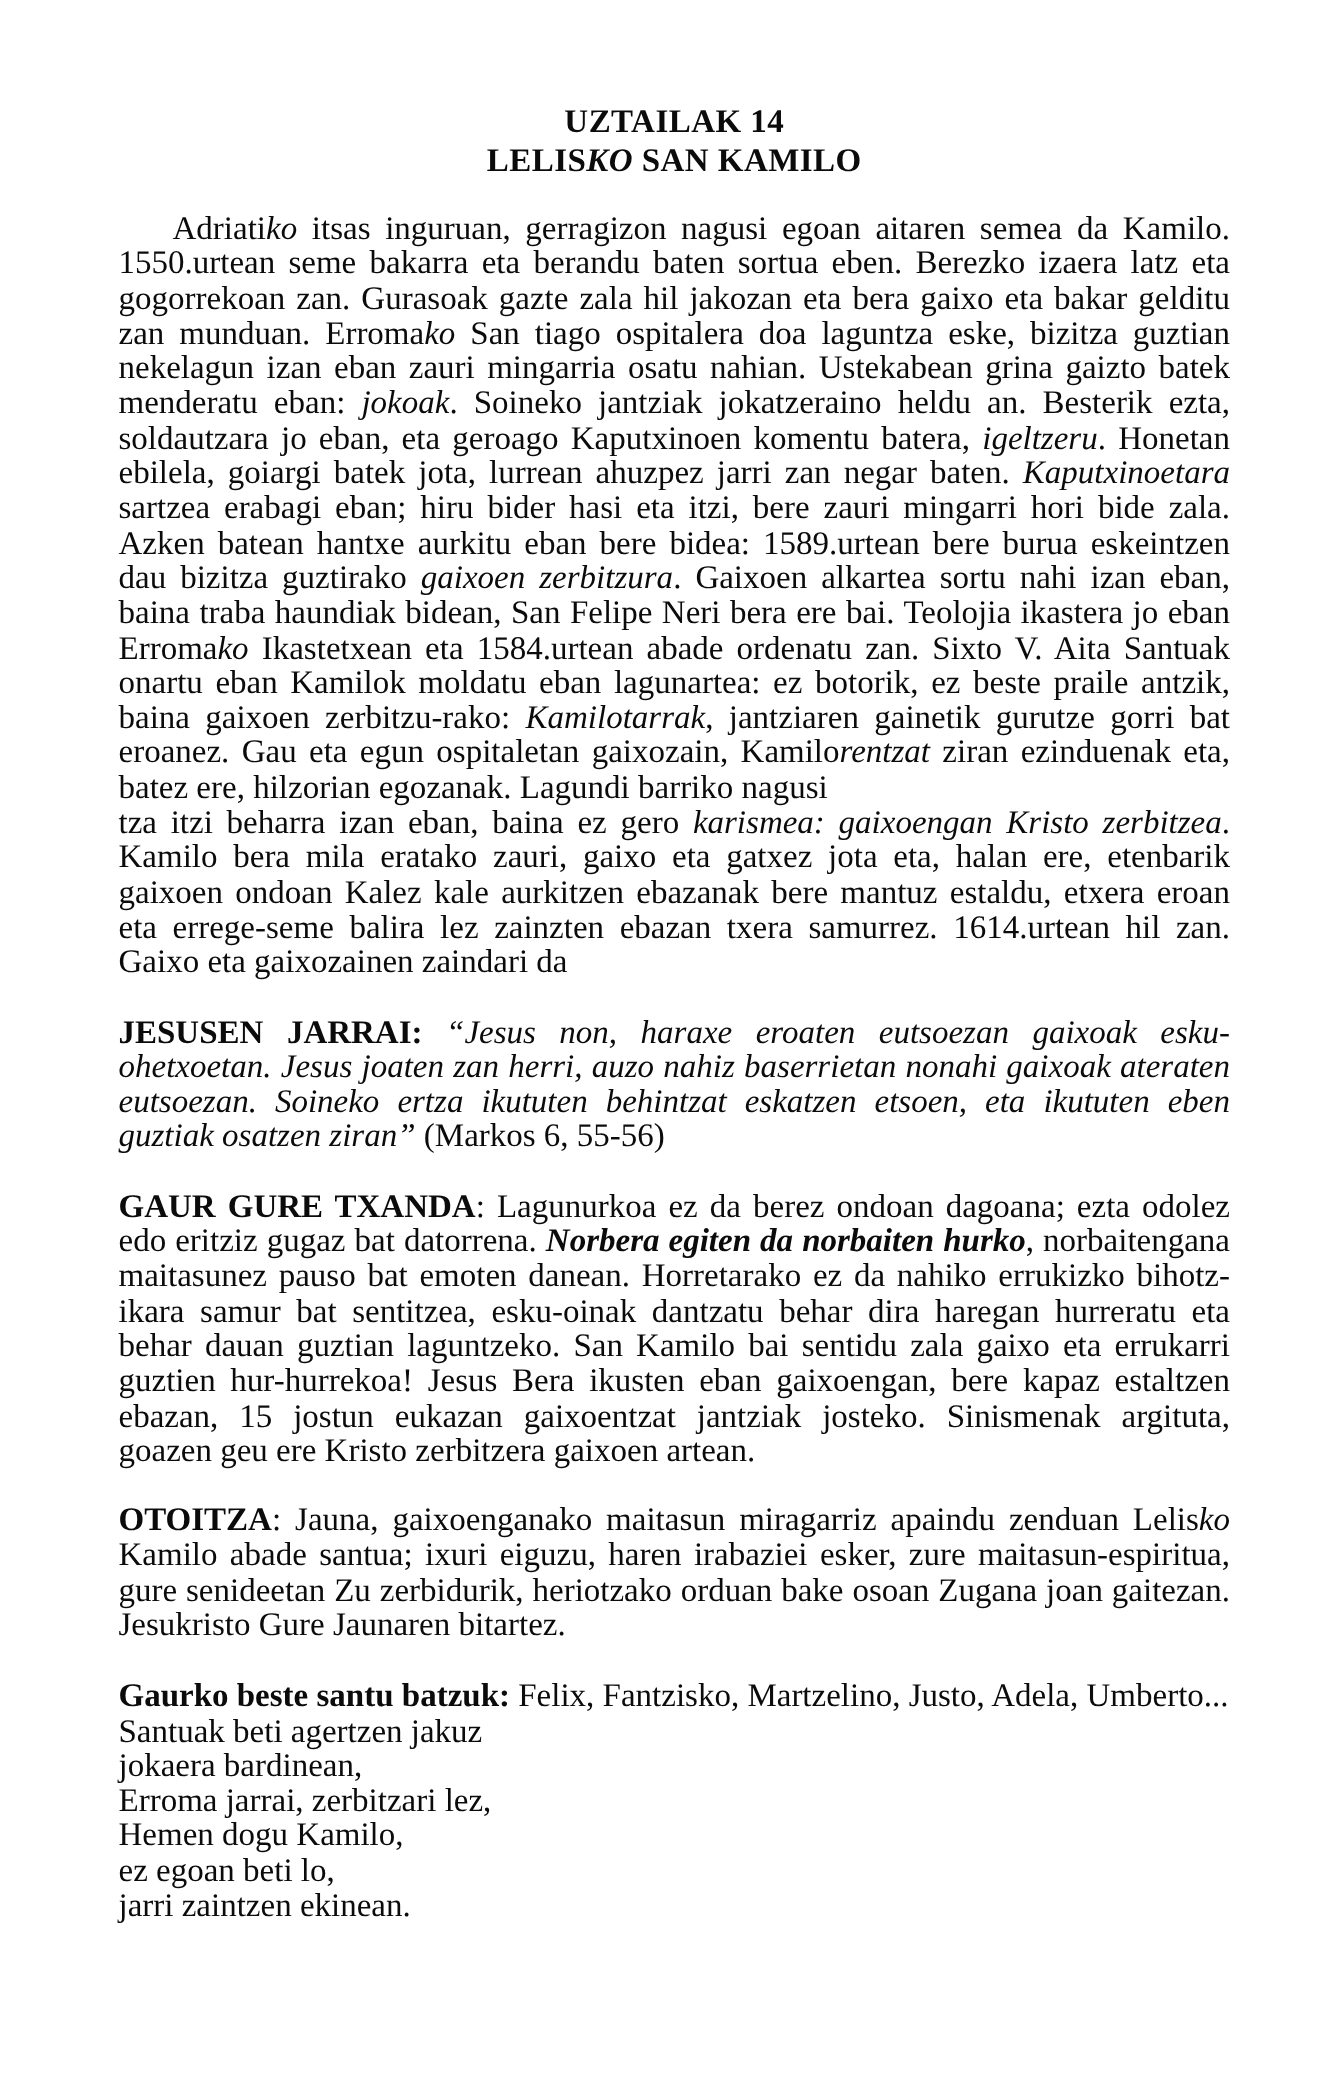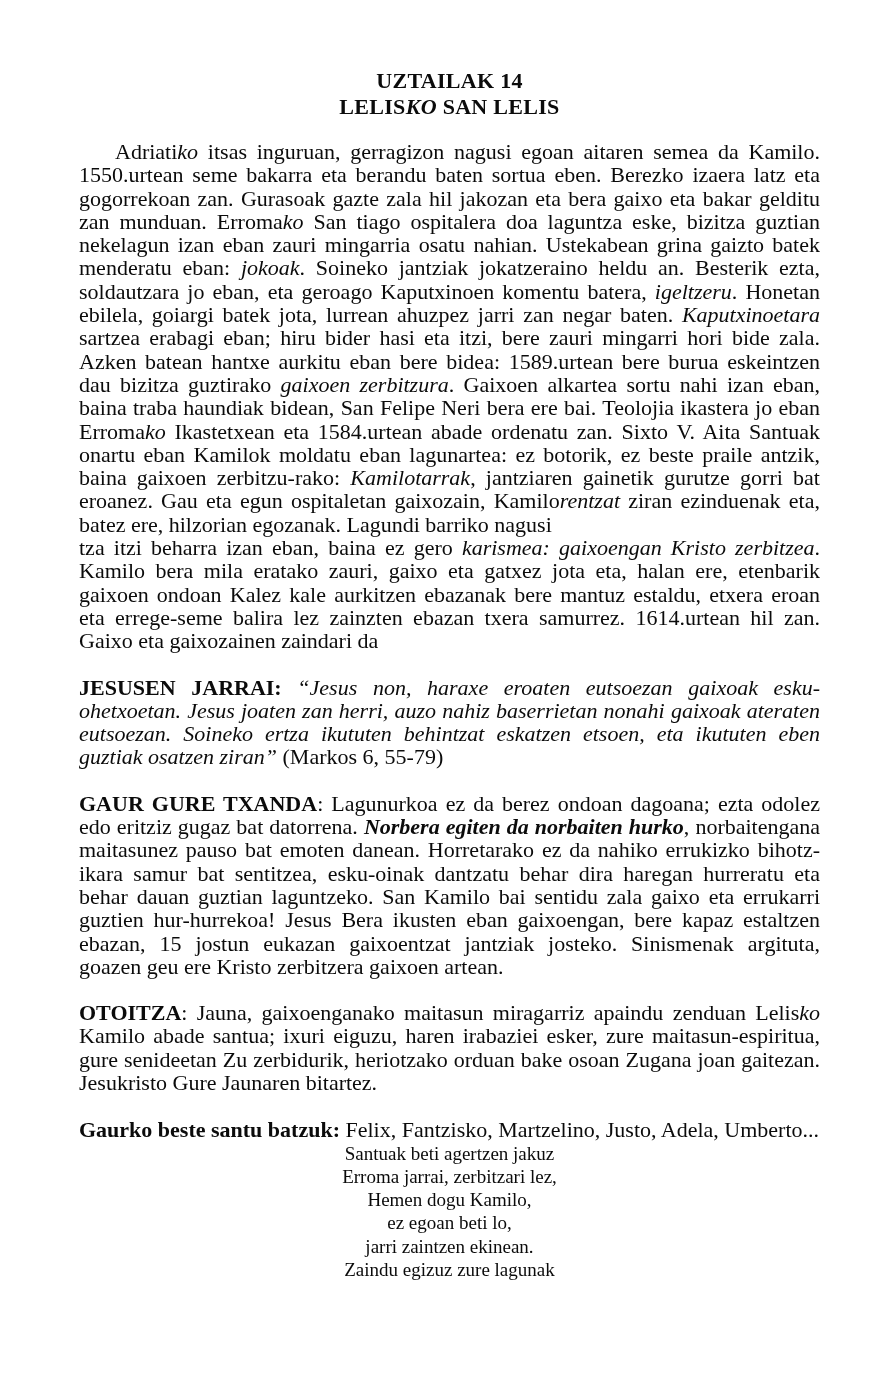--- a/index.html
+++ b/index.html
@@ -26,51 +26,51 @@
   p.block {
     margin: 0;
     font-size: 22px;
     line-height: 23.3px;
     text-align: justify;
   }
   p.bio { text-indent: 36px; }
   p.section { margin-top: 23px; }
   .santu-block { margin-top: 24px; }
   .poem {
-    font-size: 19px;
+    font-size: 22px;
     line-height: 23.3px;
-    text-align: center;
+    text-align: left;
   }
   .poem .poem-line { margin: 0; }
   .b { font-weight: bold; }
   .t-i { font-style: italic; }
 </style>
 </head>
 <body>
 
 <div class="page">
 
   <div class="title-block">
     <div class="title-line">UZTAILAK 14</div>
-    <div class="title-line"><span>LELIS</span><span class="t-i">KO</span><span> SAN LELIS</span></div>
+    <div class="title-line"><span>LELIS</span><span class="t-i">KO</span><span> SAN KAMILO</span></div>
   </div>
 
   <p class="block bio"><span>Adriati</span><span class="t-i">ko</span><span> itsas inguruan, gerragizon nagusi egoan aitaren semea da Kamilo. 1550.urtean seme bakarra eta berandu baten sortua eben. Berezko izaera latz eta gogorrekoan zan. Gurasoak gazte zala hil jakozan eta bera gaixo eta bakar gelditu zan munduan. Erroma</span><span class="t-i">ko</span><span> San tiago ospitalera doa laguntza eske, bizitza guztian nekelagun izan eban zauri mingarria osatu nahian. Ustekabean grina gaizto batek menderatu eban: </span><span class="t-i">jokoak</span><span>. Soineko jantziak jokatzeraino heldu an. Besterik ezta, soldautzara jo eban, eta geroago Kaputxinoen komentu batera, </span><span class="t-i">igeltzeru</span><span>. Honetan ebilela, goiargi batek jota, lurrean ahuzpez jarri zan negar baten. </span><span class="t-i">Kaputxinoetara</span><span> sartzea erabagi eban; hiru bider hasi eta itzi, bere zauri mingarri hori bide zala. Azken batean hantxe aurkitu eban bere bidea: 1589.urtean bere burua eskeintzen dau bizitza guztirako </span><span class="t-i">gaixoen zerbitzura</span><span>. Gaixoen alkartea sortu nahi izan eban, baina traba haundiak bidean, San Felipe Neri bera ere bai. Teolojia ikastera jo eban Erroma</span><span class="t-i">ko</span><span> Ikastetxean eta 1584.urtean abade ordenatu zan. Sixto V. Aita Santuak onartu eban Kamilok moldatu eban lagunartea: ez botorik, ez beste praile antzik, baina gaixoen zerbitzu-rako: </span><span class="t-i">Kamilotarrak</span><span>, jantziaren gainetik gurutze gorri bat eroanez. Gau eta egun ospitaletan gaixozain, Kamilo</span><span class="t-i">rentzat</span><span> ziran ezinduenak eta, batez ere, hilzorian egozanak. Lagundi barriko nagusi</span><br><span>tza itzi beharra izan eban, baina ez gero </span><span class="t-i">karismea: gaixoengan Kristo zerbitzea</span><span>. Kamilo bera mila eratako zauri, gaixo eta gatxez jota eta, halan ere, etenbarik gaixoen ondoan Kalez kale aurkitzen ebazanak bere mantuz estaldu, etxera eroan eta errege-seme balira lez zainzten ebazan txera samurrez.  1614.urtean hil zan. Gaixo eta gaixozainen zaindari da</span></p>
 
-  <p class="block section"><span class="b">JESUSEN JARRAI: </span><span class="t-i">“Jesus non, haraxe eroaten eutsoezan gaixoak esku-ohetxoetan. Jesus joaten zan herri, auzo nahiz baserrietan nonahi gaixoak ateraten eutsoezan. Soineko ertza ikututen behintzat eskatzen etsoen, eta ikututen eben guztiak osatzen ziran” </span><span>(Markos 6, 55-79)</span></p>
+  <p class="block section"><span class="b">JESUSEN JARRAI: </span><span class="t-i">“Jesus non, haraxe eroaten eutsoezan gaixoak esku-ohetxoetan. Jesus joaten zan herri, auzo nahiz baserrietan nonahi gaixoak ateraten eutsoezan. Soineko ertza ikututen behintzat eskatzen etsoen, eta ikututen eben guztiak osatzen ziran” </span><span>(Markos 6, 55-56)</span></p>
 
   <p class="block section"><span class="b">GAUR GURE TXANDA</span><span>: Lagunurkoa ez da berez ondoan dagoana; ezta odolez edo eritziz gugaz bat datorrena. </span><span class="b t-i">Norbera egiten da norbaiten hurko</span><span>, norbaitengana maitasunez pauso bat emoten danean. Horretarako ez da nahiko errukizko bihotz-ikara samur bat sentitzea, esku-oinak dantzatu behar dira haregan hurreratu eta behar dauan guztian laguntzeko. San Kamilo bai sentidu zala gaixo eta errukarri guztien hur-hurrekoa! Jesus Bera ikusten eban gaixoengan, bere kapaz estaltzen ebazan, 15 jostun eukazan gaixoentzat jantziak josteko. Sinismenak argituta, goazen geu ere Kristo zerbitzera gaixoen artean.</span></p>
 
   <p class="block section"><span class="b">OTOITZA</span><span>: Jauna, gaixoenganako maitasun miragarriz apaindu zenduan Lelis</span><span class="t-i">ko</span><span> Kamilo abade santua; ixuri eiguzu, haren irabaziei esker, zure maitasun-espiritua, gure senideetan Zu zerbidurik, heriotzako orduan bake osoan Zugana joan gaitezan. Jesukristo Gure Jaunaren bitartez.</span></p>
 
   <div class="santu-block">
     <p class="block"><span class="b">Gaurko beste santu batzuk: </span><span>Felix, Fantzisko, Martzelino, Justo, Adela, Umberto...</span></p>
     <div class="poem">
       <div class="poem-line">Santuak beti agertzen jakuz</div>
+      <div class="poem-line">jokaera bardinean,</div>
       <div class="poem-line">Erroma jarrai, zerbitzari lez,</div>
       <div class="poem-line">Hemen dogu Kamilo,</div>
       <div class="poem-line">ez egoan beti lo,</div>
       <div class="poem-line">jarri zaintzen ekinean.</div>
-      <div class="poem-line">Zaindu egizuz zure lagunak</div>
     </div>
   </div>
 
 </div>
 
 </body></html>

